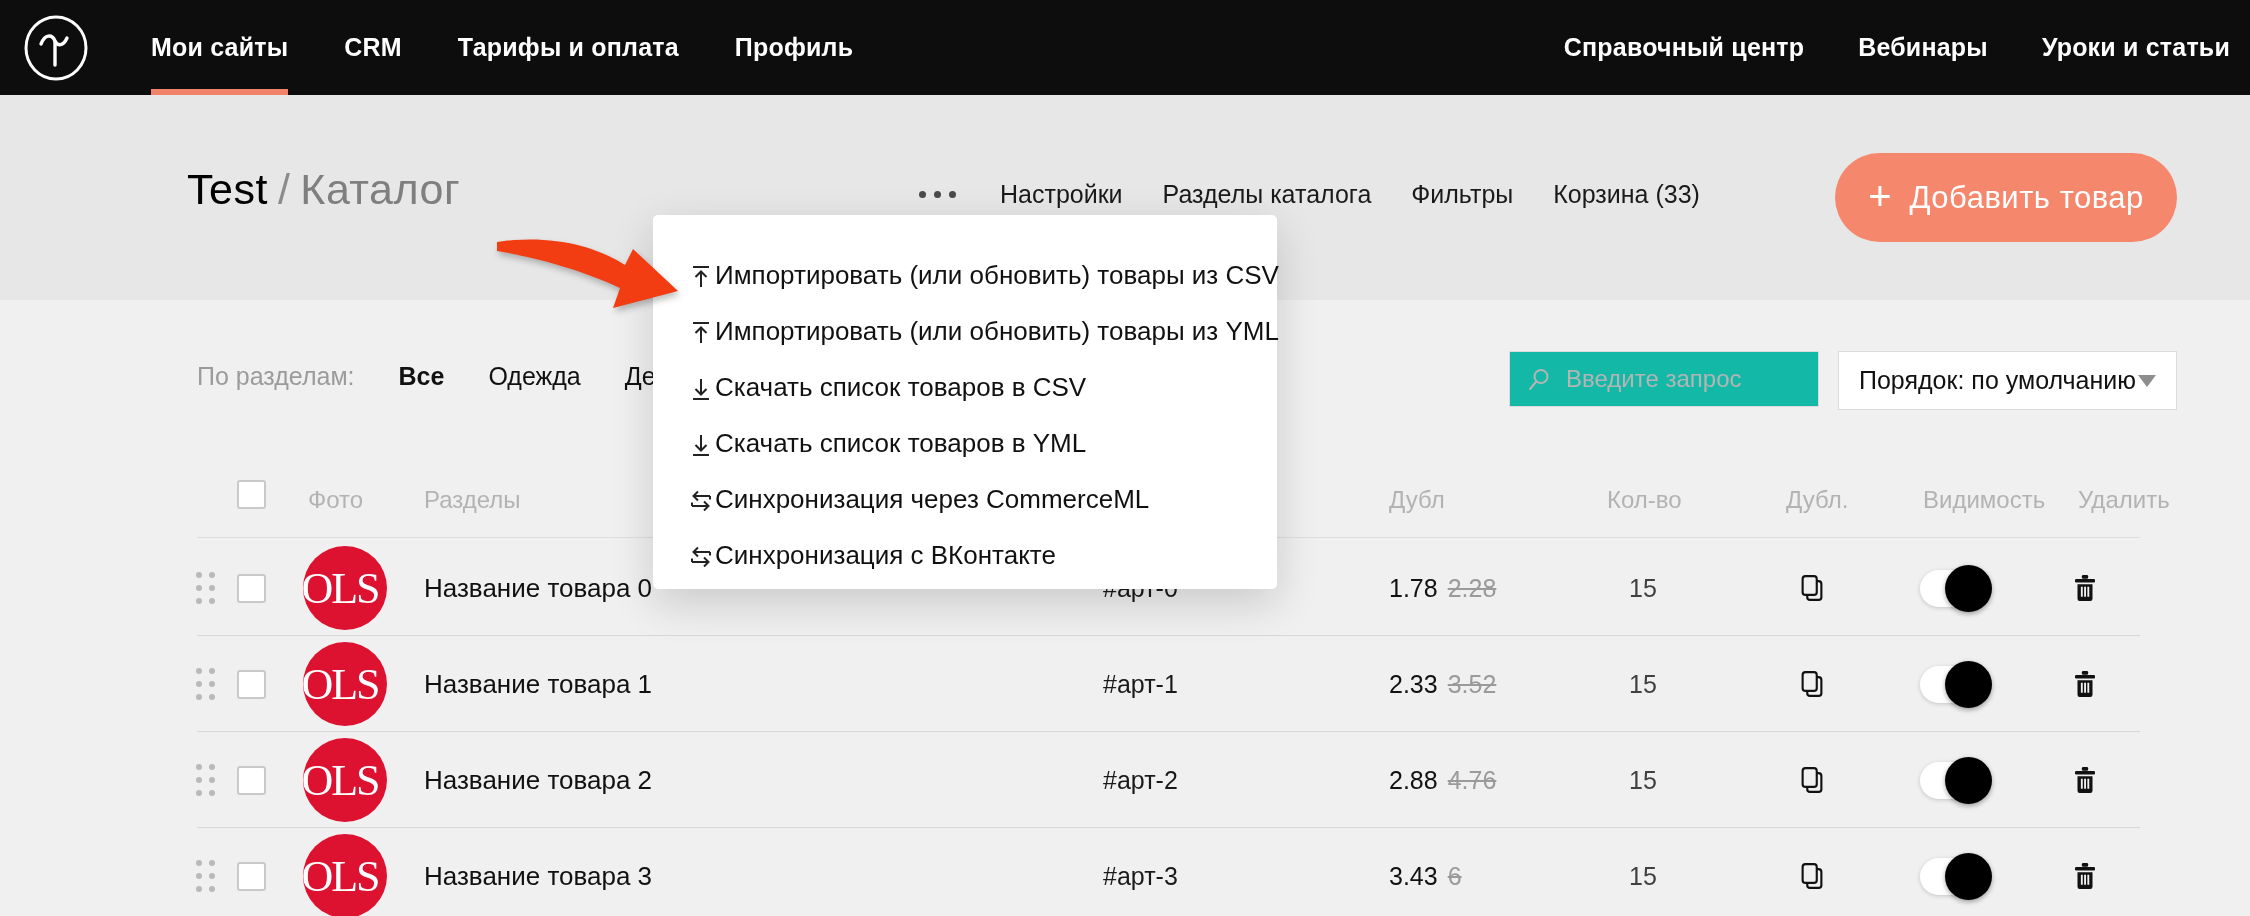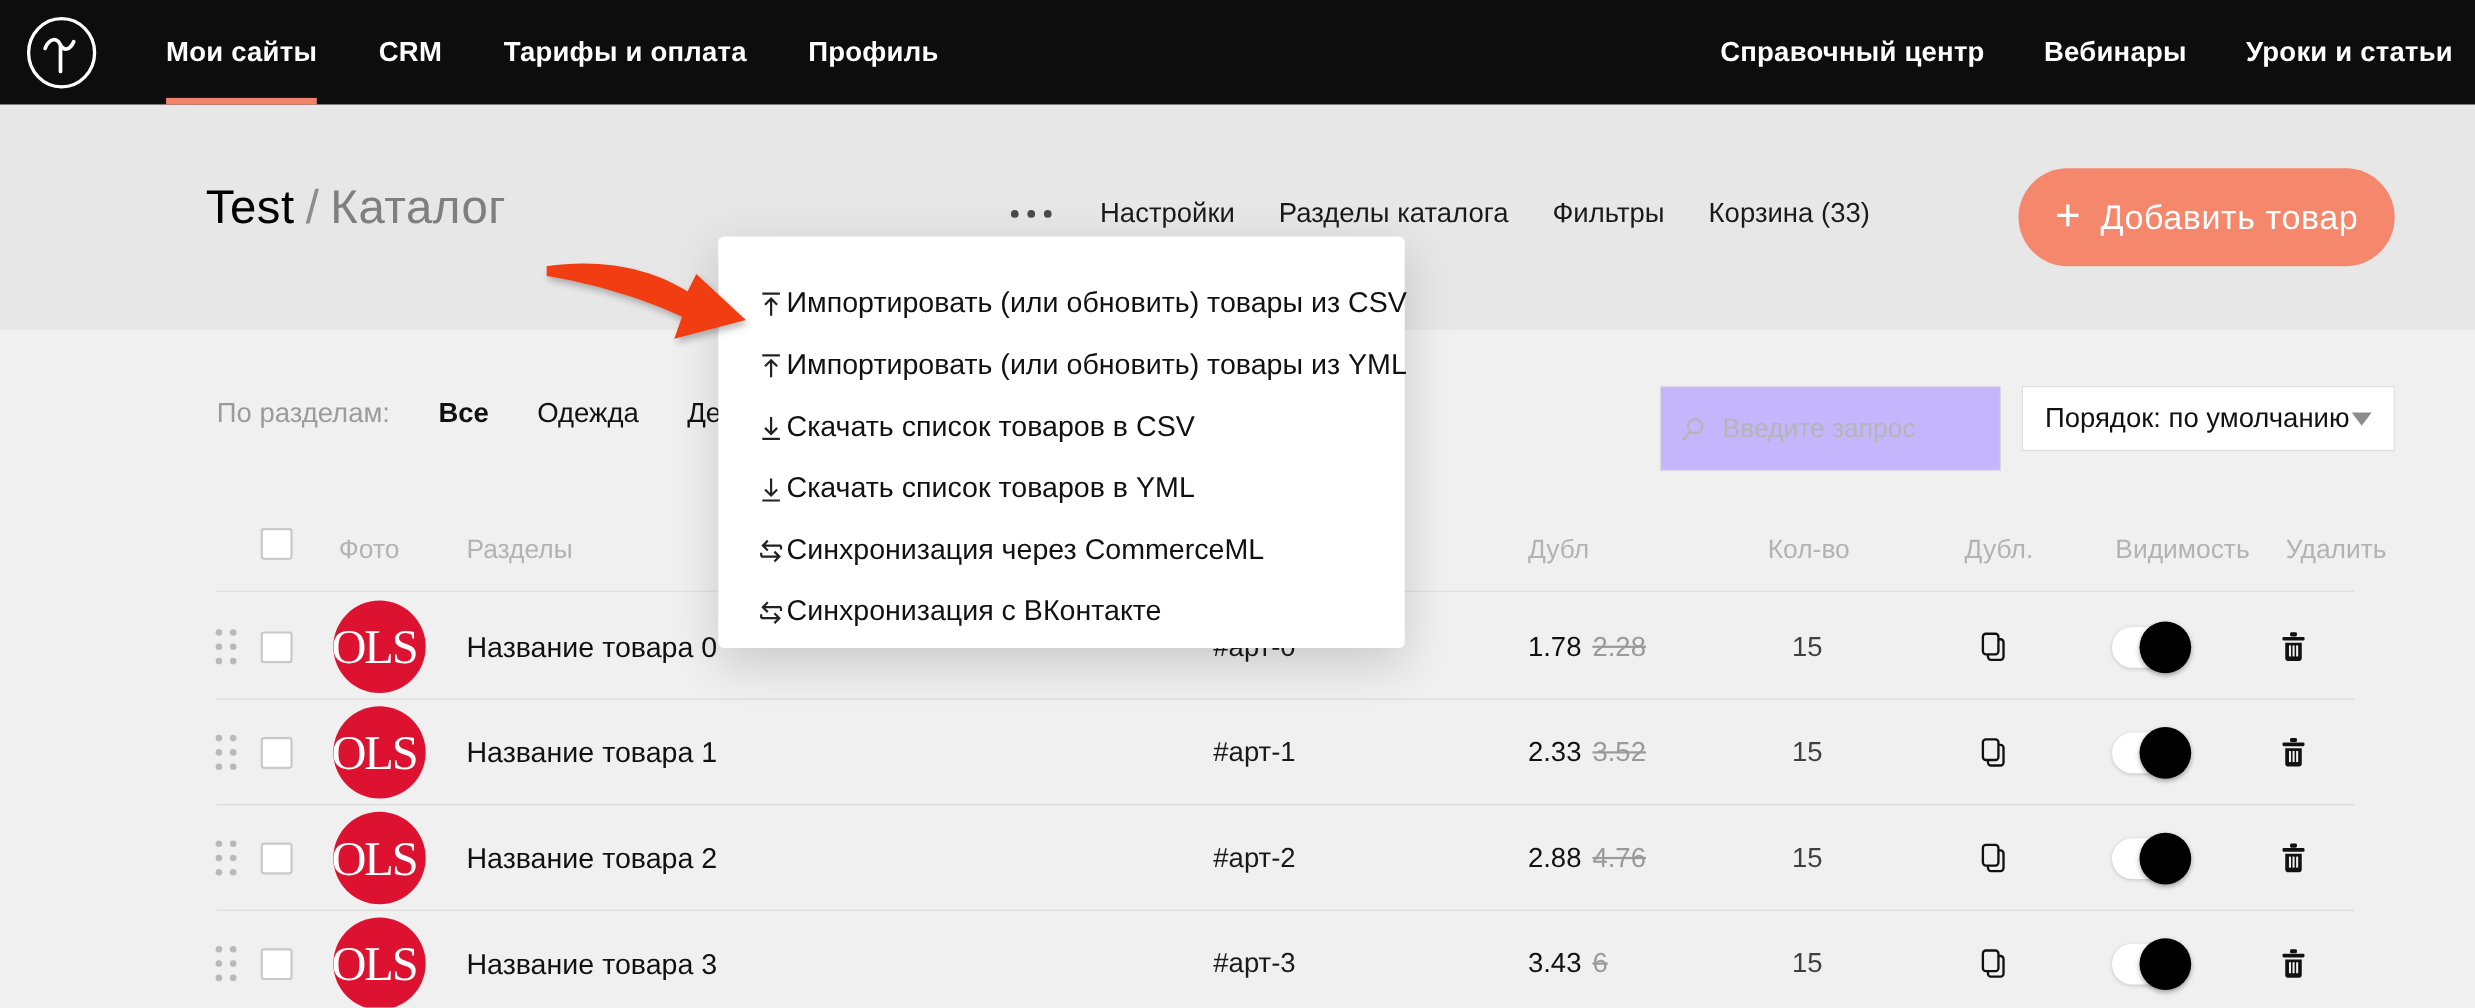--- a/index.html
+++ b/index.html
@@ -27,21 +27,21 @@
   .add-btn { position:absolute; left:1835px; top:153px; width:342px; height:89px; border-radius:45px; background:#f4876c; border:none; color:#fff; display:flex; align-items:center; justify-content:center; gap:18px; cursor:pointer; }
   .add-btn .plus { font-size:40px; font-weight:400; line-height:1; margin-top:-4px; }
   .add-btn .lbl { font-size:31px; font-weight:300; letter-spacing:.5px; }
 
   
   .filter-row { position:absolute; left:197px; top:362px; display:flex; align-items:center; gap:44px; z-index:2; }
   .filter-label { color:#9b9b9b; font-size:25px; }
   .chip { font-size:25px; color:#111; cursor:pointer; white-space:nowrap; }
   .chip.active { font-weight:bold; }
 
-  .search-box { position:absolute; left:1509px; top:351px; width:310px; height:77px; background:#c4b5fd; border:1px solid #dcdcdc; display:flex; align-items:center; padding:0 16px; z-index:2; }
+  .search-box { position:absolute; left:1509px; top:351px; width:310px; height:56px; background:#14b8a6; border:1px solid #dcdcdc; display:flex; align-items:center; padding:0 16px; z-index:2; }
   .search-box input { border:none; outline:none; font-size:24px; color:#333; width:100%; margin-left:14px; font-family:inherit; background:transparent; }
   .search-box input::placeholder { color:#b5b5b5; }
   .sort-box { position:absolute; left:1838px; top:351px; width:339px; height:59px; background:#fff; border:1px solid #dcdcdc; display:flex; align-items:center; justify-content:space-between; padding:0 20px; cursor:pointer; z-index:2; }
   .sort-box .val { font-size:25px; color:#111; }
   .caret { width:0; height:0; border-left:9px solid transparent; border-right:9px solid transparent; border-top:12px solid #8d8d8d; }
 
   
   .thead { position:absolute; left:0; top:478px; width:1914px; height:44px; z-index:1; }
   .thead .hcell { position:absolute; color:#b3b3b3; font-size:24px; top:8px; }
   .thead-line { position:absolute; left:197px; right:110px; top:537px; height:1px; background:#dedede; }

